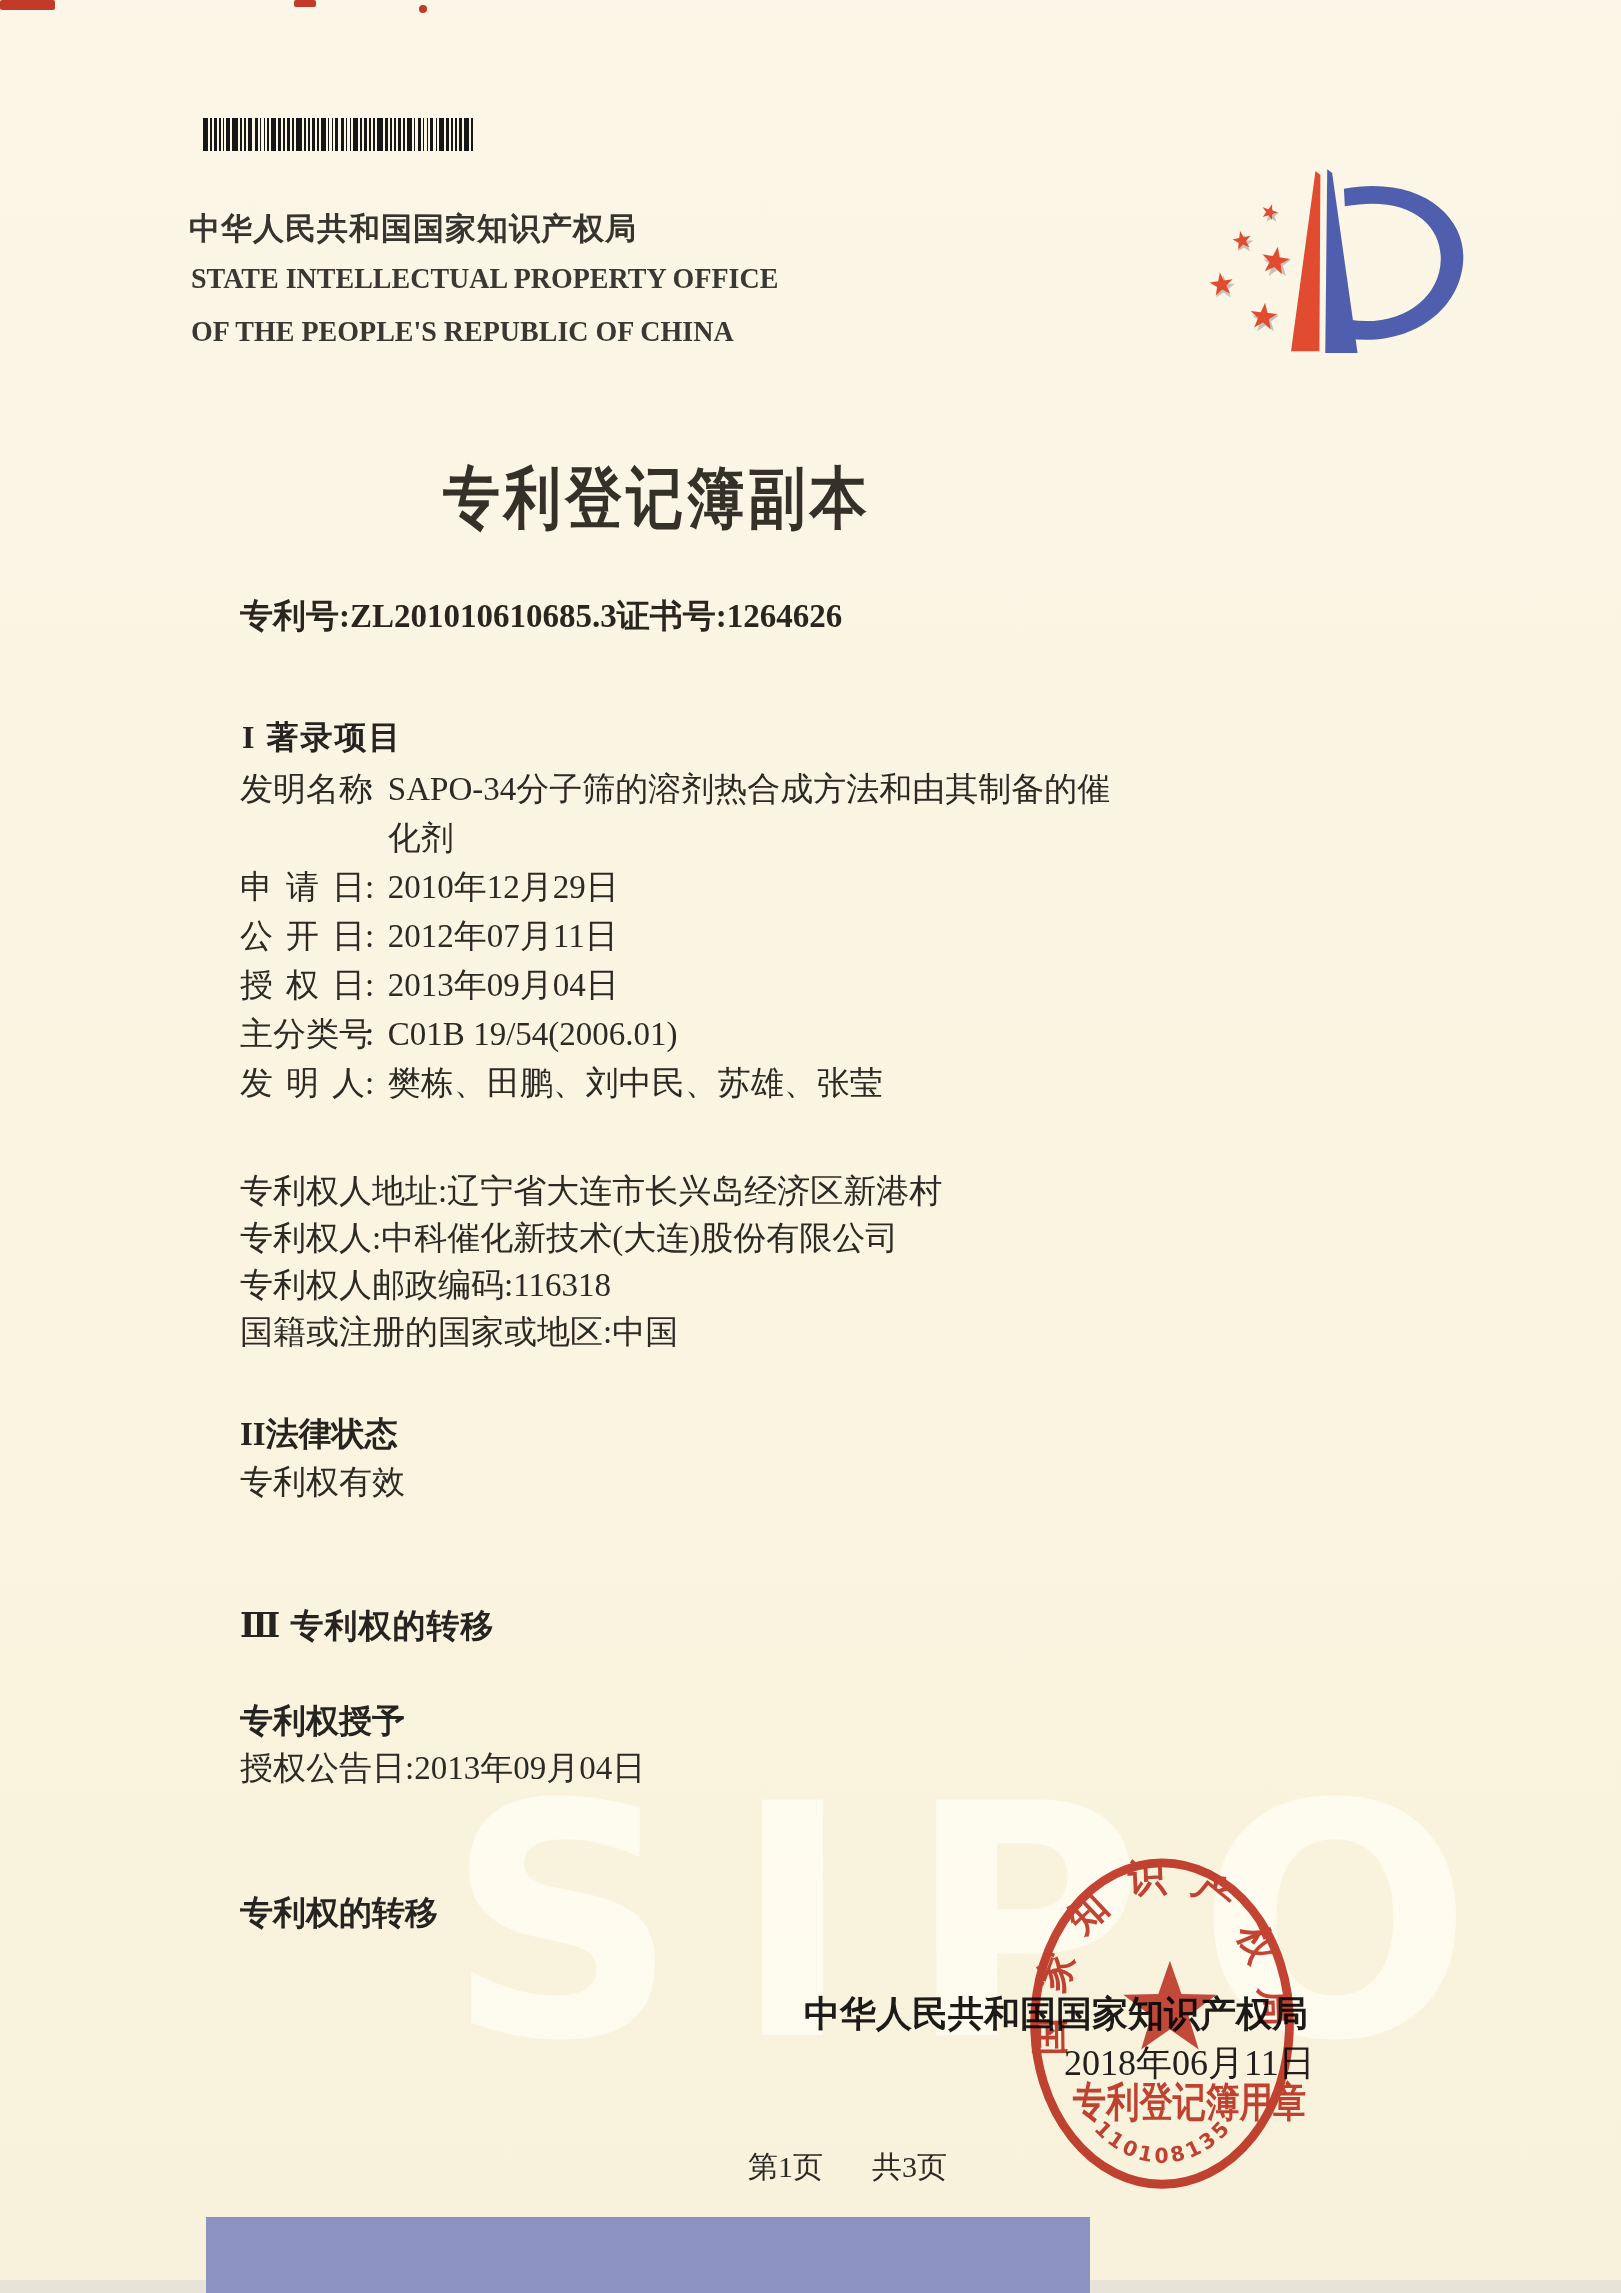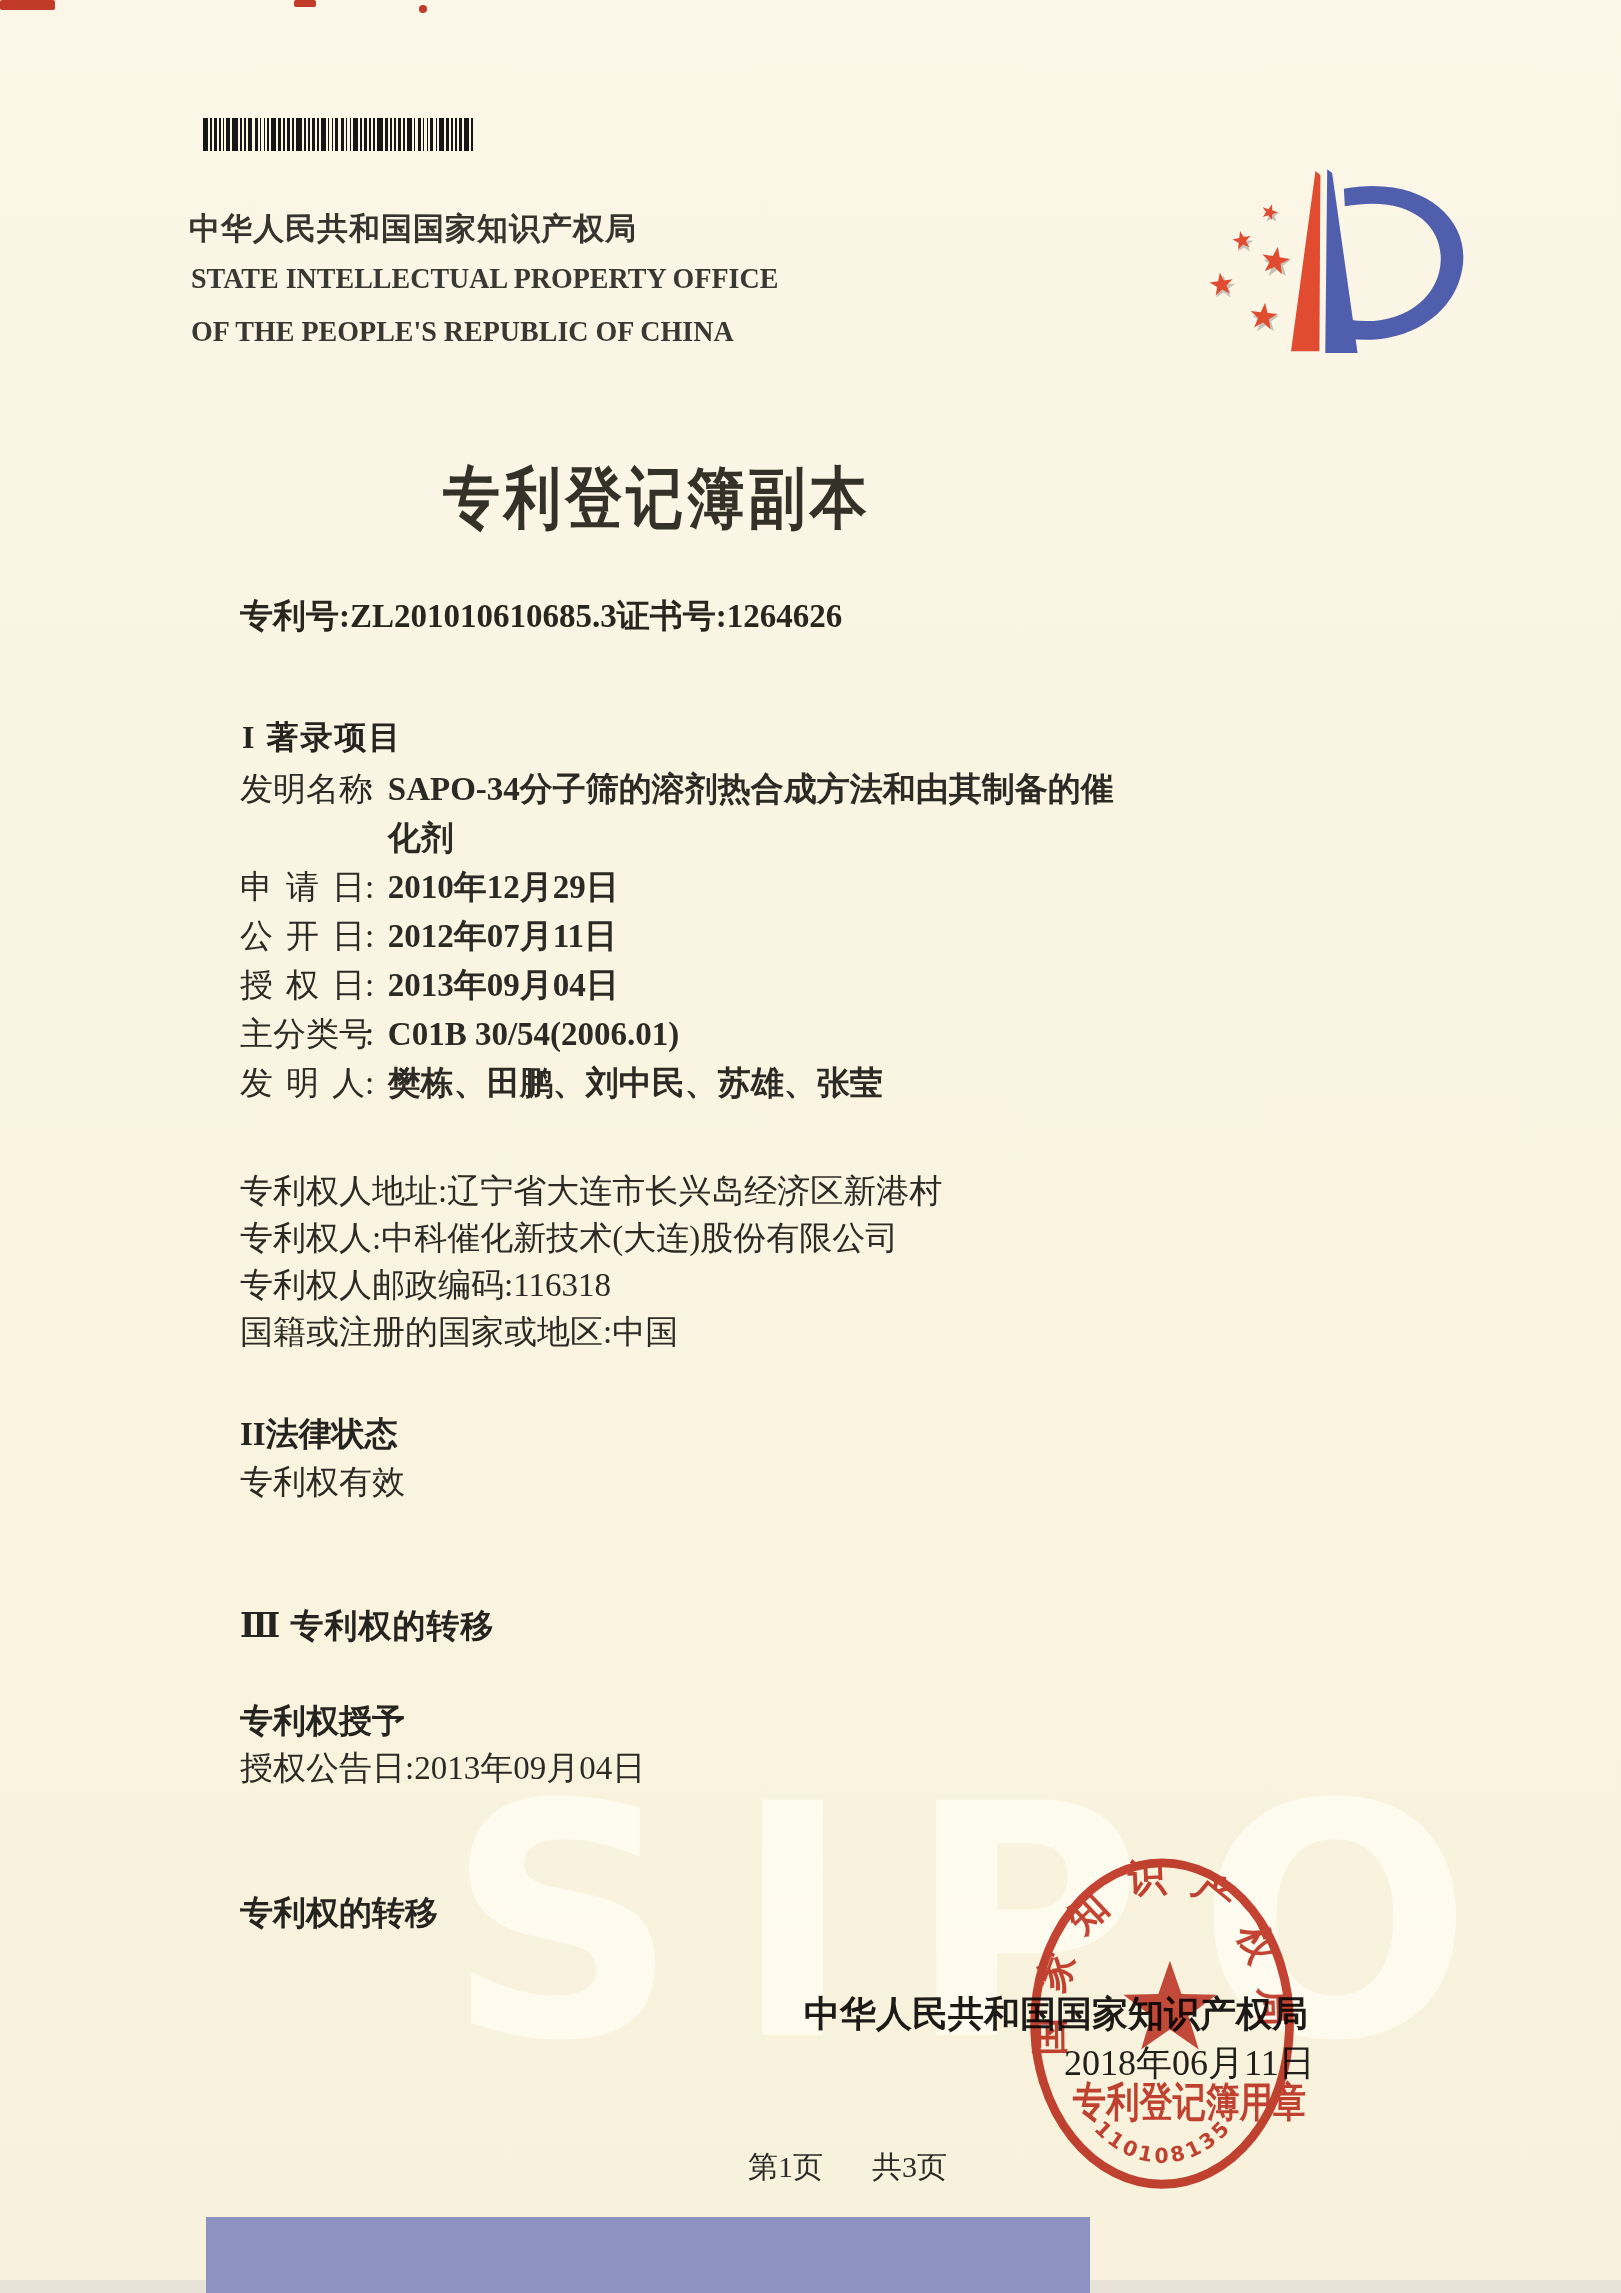--- a/index.html
+++ b/index.html
@@ -58,21 +58,21 @@
     display:flex;justify-content:flex-start;
     font-size:33px;font-weight:bold;color:#28261f;
   }
   
   .sec1-head{left:242px;top:716px;font-size:32px;font-weight:bold;color:#262420;letter-spacing:2px;}
   .fields{left:240px;top:765px;width:1137px;font-size:33px;}
   .frow{display:flex;align-items:flex-start;line-height:49px;}
   .flabel{display:inline-flex;justify-content:space-between;width:125px;flex:none;}
   .fcolon{flex:none;}
   .fvalue{margin-left:13.7px;}
-  .fvalue div{line-height:49px;font-weight:bold;}
+  .fvalue div{line-height:49px;}
   .patentee{left:240px;top:1168px;font-size:33px;line-height:47px;}
   
   .sec2-head{left:240px;top:1412px;font-size:33px;font-weight:bold;color:#262420;}
   .sec2-status{left:240px;top:1460px;font-size:33px;}
   
   .sec3-head{left:240px;top:1604px;font-size:33px;font-weight:bold;color:#262420;letter-spacing:1px;}
   .grant-head{left:240px;top:1699px;font-size:33px;font-weight:bold;color:#262420;}
   .grant-date{left:240px;top:1746px;font-size:33px;}
   .transfer-head{left:240px;top:1891px;font-size:33px;font-weight:bold;color:#262420;}
   
@@ -304,21 +304,21 @@
       </div>
       <div class="frow">
         <span class="flabel">
           <span>主</span>
           <span>分</span>
           <span>类</span>
           <span>号</span>
         </span>
         <span class="fcolon">:</span>
         <div class="fvalue">
-          <div>C01B 30/54(2006.01)</div>
+          <div>C01B 19/54(2006.01)</div>
         </div>
       </div>
       <div class="frow">
         <span class="flabel">
           <span>发</span>
           <span>明</span>
           <span>人</span>
         </span>
         <span class="fcolon">:</span>
         <div class="fvalue">

